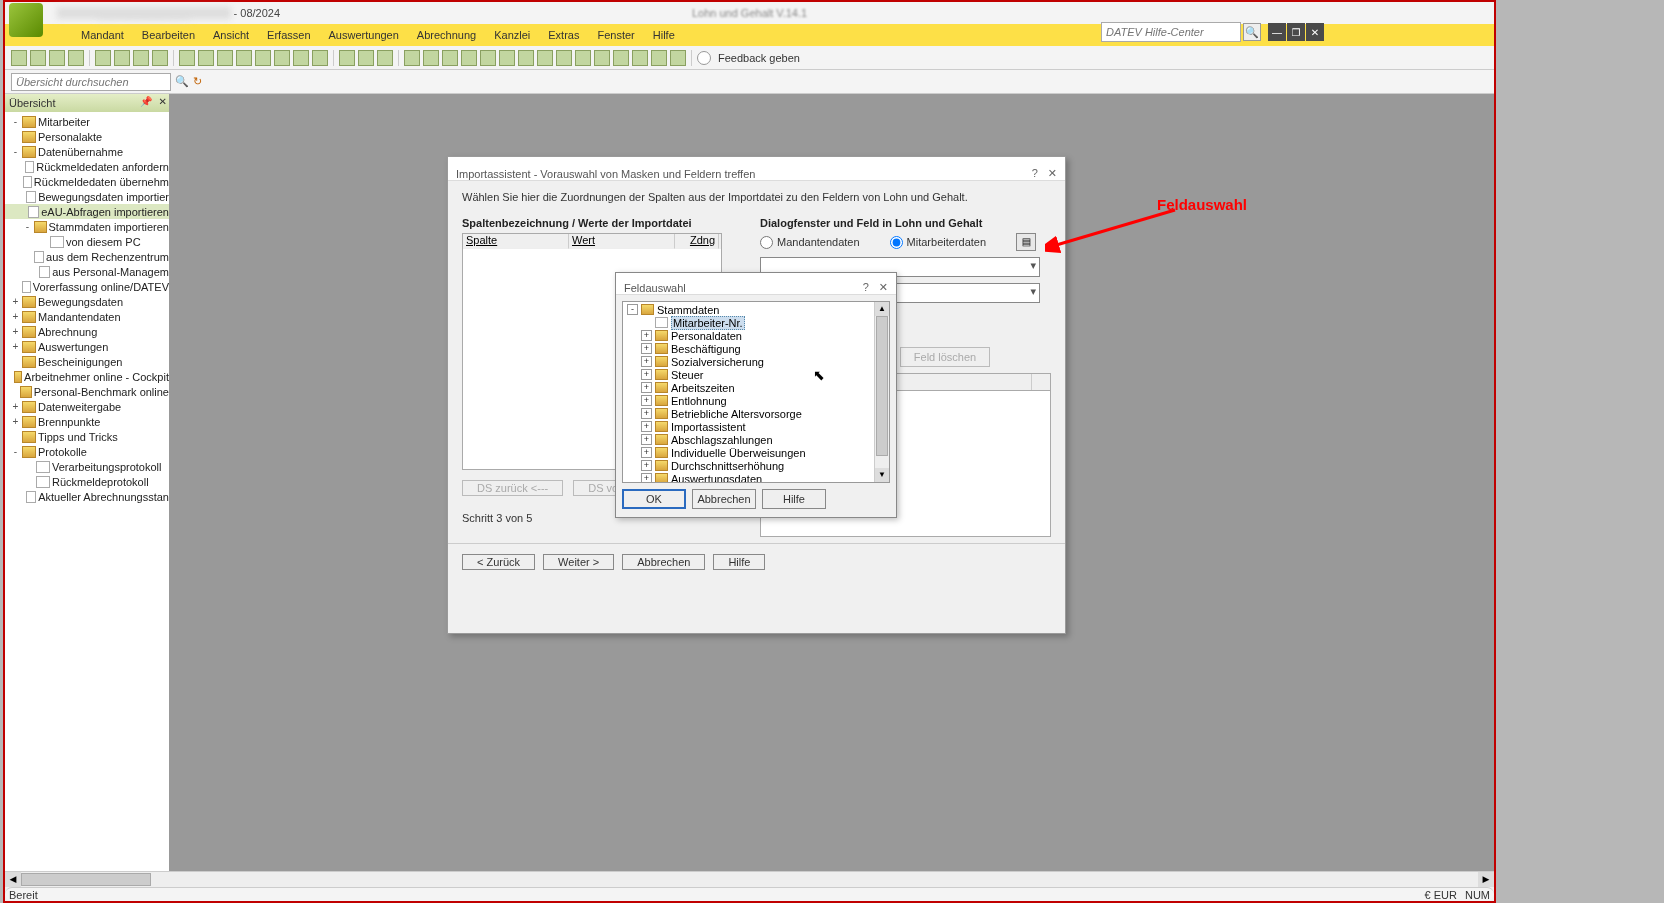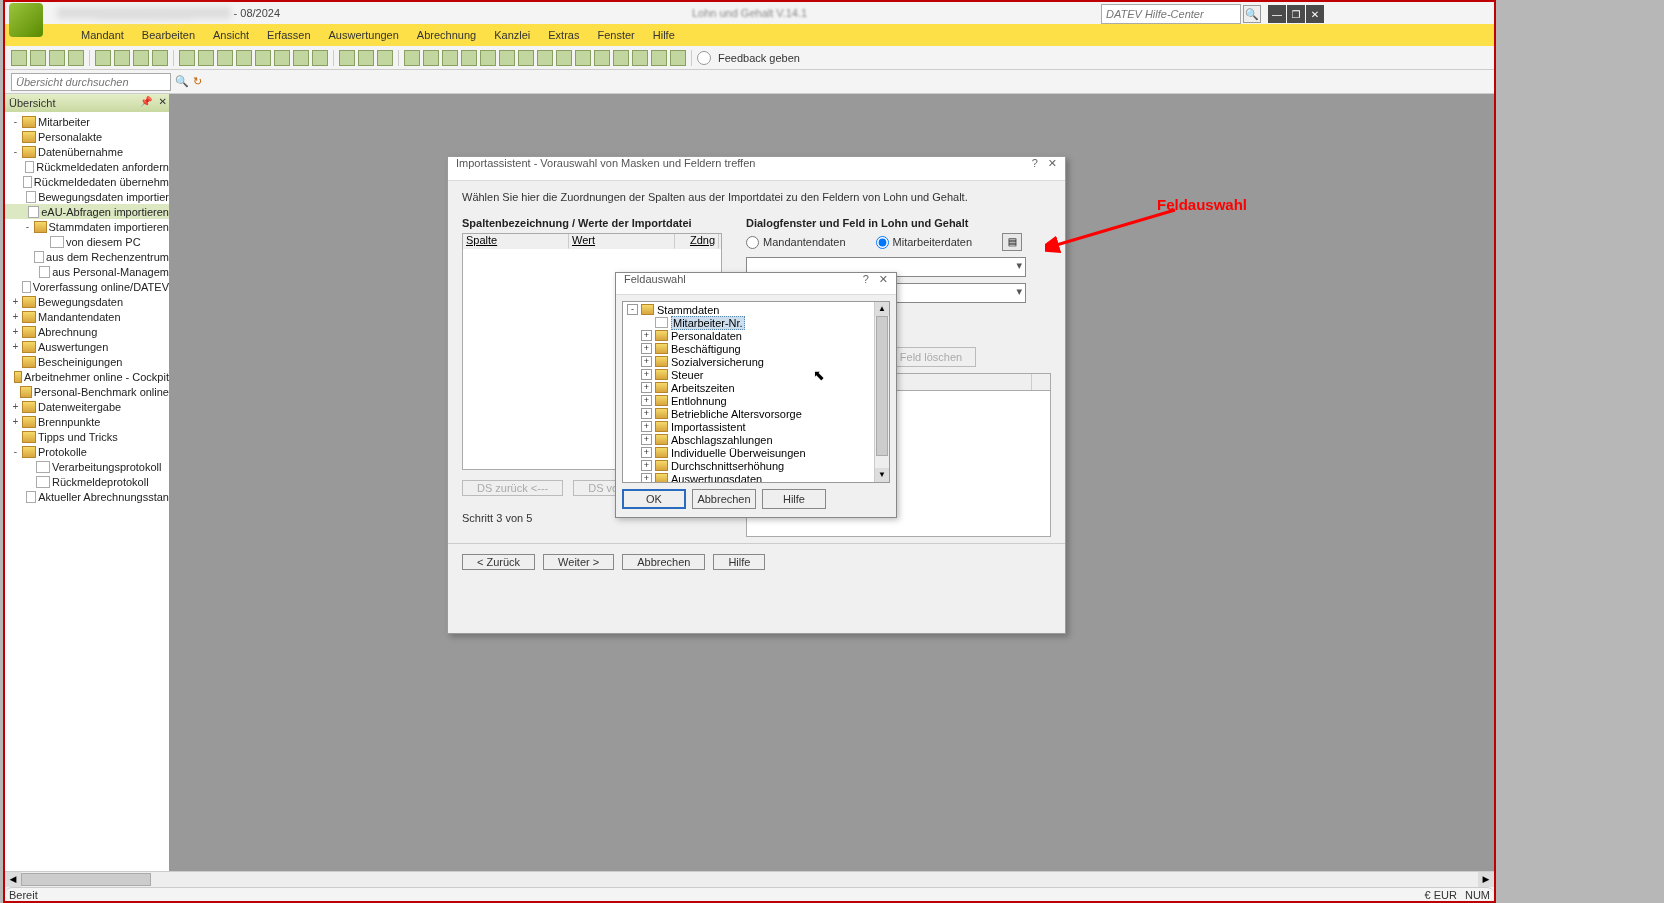--- a/index.html
+++ b/index.html
@@ -4,21 +4,21 @@
 <style>
 * { box-sizing: border-box; margin: 0; padding: 0; font-family: "Segoe UI", Tahoma, Arial, sans-serif; font-size: 11px; }
 html, body { width: 1664px; height: 903px; background: #b7b7b7; overflow: hidden; }
 .app { position: absolute; left: 3px; top: 0; right: 168px; bottom: 0; background: #f0f0f0; border: 2px solid #c00000; display: flex; flex-direction: column; }
 
 .titlebar { height: 22px; background: #f4f4f4; display: flex; align-items: center; padding: 0 4px; }
 .app-logo { width: 34px; height: 34px; background: linear-gradient(135deg,#9bc53d,#5a8a00); border-radius: 4px; margin-right: 8px; margin-top: 14px; position: relative; z-index: 5; }
 .title-text { color: #444; font-size: 12px; margin-left: 6px; }
 .title-text .blur { filter: blur(3px); background: #ddd; color: #ddd; padding: 0 40px; }
 .title-center { position: absolute; left: 50%; transform: translateX(-50%); color: #888; filter: blur(1px); }
-.topright { position: absolute; top: 2px; right: 170px; display: flex; align-items: center; gap: 2px; }
+.topright { position: absolute; top: 20px; right: 170px; display: flex; align-items: center; gap: 2px; }
 .search-top { width: 140px; height: 20px; border: 1px solid #aaa; background: #fff; font-style: italic; color: #888; padding: 0 4px; }
 .sbtn { width: 18px; height: 18px; border: 1px solid #999; background: #eee; display: flex; align-items: center; justify-content: center; }
 .winbtns { display: flex; margin-left: 4px; }
 .winbtns div { width: 18px; height: 18px; background: #4a4a4a; color: #fff; display: flex; align-items: center; justify-content: center; margin-left: 1px; font-size: 10px; }
 
 .menubar { height: 22px; background: #fde047; display: flex; align-items: center; padding-left: 68px; gap: 2px; }
 .menubar span { padding: 0 8px; color: #333; }
 
 .toolbar { height: 24px; background: #f4f4f4; border-bottom: 1px solid #ccc; display: flex; align-items: center; padding: 0 6px; gap: 3px; }
 .toolbar .tb { width: 16px; height: 16px; background: #c2d6a0; border: 1px solid #8aa060; }
@@ -40,25 +40,25 @@
 .tree-item .ind { display: inline-block; }
 .tree-item .tog { width: 9px; text-align: center; color: #555; font-size: 10px; display: inline-block; }
 .tree-item .ico { width: 14px; height: 12px; margin: 0 2px; display: inline-block; }
 .ico.folder { background: linear-gradient(#f5d96b,#d9a63e); border: 1px solid #b8862a; }
 .ico.leaf { background: #fff; border: 1px solid #aaa; }
 .tree-item.sel { background: #dce8c2; }
 
 .main { flex: 1; position: relative; background: #999999; }
 
 .dlg1 { position: absolute; left: 278px; top: 62px; width: 619px; height: 478px; background: #f0f0f0; border: 1px solid #9a9a9a; box-shadow: 3px 3px 6px rgba(0,0,0,.25); }
-.dlg-title { height: 24px; background: #fff; display: flex; align-items: flex-start; padding: 0 8px; color: #555; border-bottom: 1px solid #dcdcdc; }
+.dlg-title { height: 24px; background: #fff; display: flex; align-items: flex-end; padding: 0 8px; color: #555; border-bottom: 1px solid #dcdcdc; }
 .dlg-title .actions { margin-left: auto; display: flex; gap: 10px; color: #666; }
 .dlg-body { padding: 10px 14px 6px 14px; }
 .instr { color: #333; margin-bottom: 14px; }
-.cols { display: flex; gap: 24px; }
+.cols { display: flex; gap: 38px; }
 .colL { width: 260px; }
 .colR { flex: 1; }
 .sect-lbl { font-weight: bold; color: #222; margin-bottom: 4px; }
 .tbl { border: 1px solid #aaa; background: #fff; font-size: 11px; }
 .tbl-row { display: flex; height: 15px; }
 .tbl-row.hdr { background: #efefef; }
 .tbl-row > div { border-right: 1px solid #ccc; border-bottom: 1px solid #eee; padding: 0 3px; overflow: hidden; text-decoration: underline; }
 .c1 { width: 106px; } .c2 { width: 106px; } .c3 { width: 44px; text-align: right; }
 .radios { display: flex; gap: 30px; align-items: center; margin-bottom: 6px; }
 .radios label { display: flex; align-items: center; gap: 4px; color: #333; }

